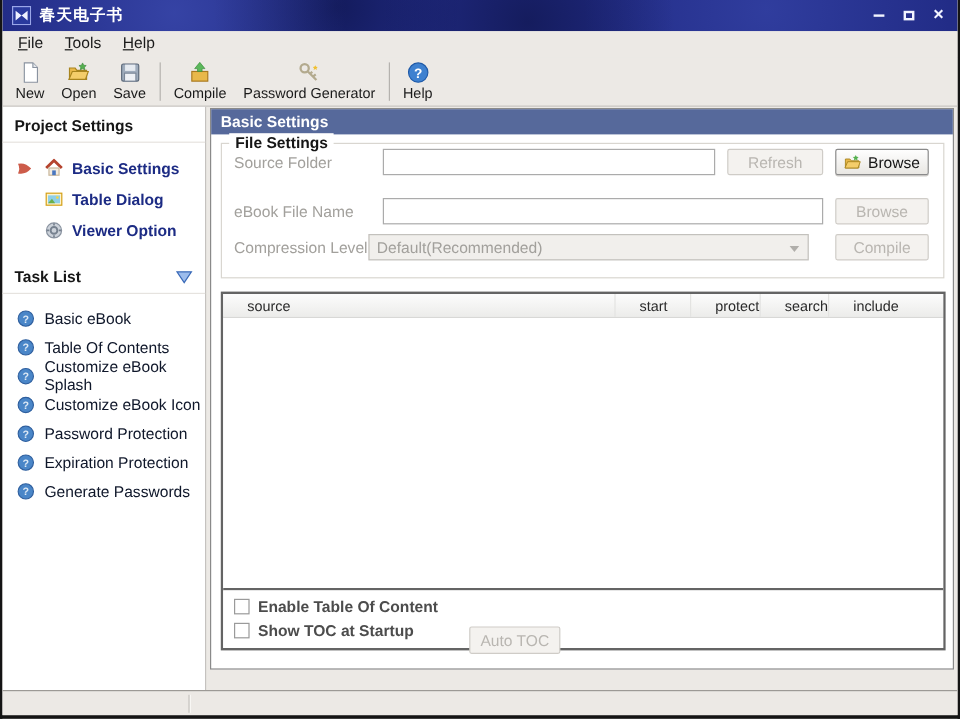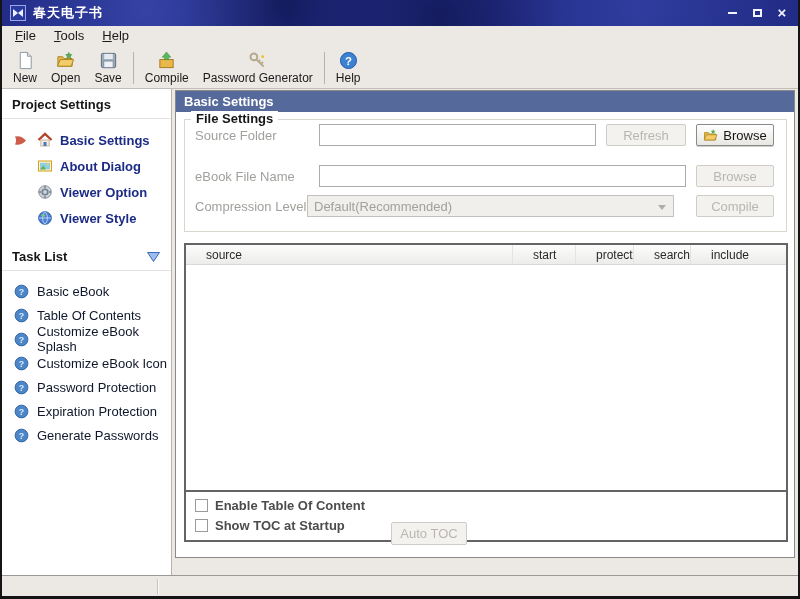--- a/index.html
+++ b/index.html
@@ -177,40 +177,32 @@
           <span class="lbl">Basic Settings</span>
         </div>
 
         <div class="proj-item">
           <svg class="pi" viewBox="0 0 16 16">
               <rect x="1.5" y="3" width="13" height="10" fill="#fdf3cd" stroke="#d4a017"></rect>
               <rect x="3" y="4.8" width="10" height="6.6" fill="#8ecfe8"></rect>
               <circle cx="10.8" cy="6.6" r="1.1" fill="#f5d442"></circle>
               <path d="M3 11.4 L6.3 7.6 L9 11.4 Z" fill="#6ab04c"></path>
             </svg>
-          <span class="lbl">About Dialog</span>
+          <span class="lbl">Table Dialog</span>
         </div>
 
         <div class="proj-item">
           <svg class="pi" viewBox="0 0 16 16">
               <circle cx="8" cy="8" r="6.3" fill="#ccd2da" stroke="#8a93a0"></circle>
               <circle cx="8" cy="8" r="2.8" fill="none" stroke="#76818f" stroke-width="1.6"></circle>
               <path d="M8 2 v2 M8 12 v2 M2 8 h2 M12 8 h2" stroke="#76818f" stroke-width="1.4"></path>
             </svg>
           <span class="lbl">Viewer Option</span>
         </div>
 
-        <div class="proj-item">
-          <svg class="pi" viewBox="0 0 16 16">
-              <circle cx="8" cy="8" r="6.3" fill="#4a7fd4" stroke="#2b5fa4"></circle>
-              <path d="M2 8 h12 M8 1.8 c3.2 2.6 3.2 9.8 0 12.4 M8 1.8 c-3.2 2.6 -3.2 9.8 0 12.4" stroke="#bcd4f0" stroke-width="1" fill="none"></path>
-              <path d="M4 5 q2 -1.5 4 0 q1 1 -1 1.5 q-2 .5 -3 -1.5 Z" fill="#7fc97f"></path>
-            </svg>
-          <span class="lbl">Viewer Style</span>
-        </div>
 
 
       </div>
 
       <div class="side-header">
         <span>Task List</span>
         <svg class="tri" viewBox="0 0 15 12">
             <path d="M1.5 1.5 h12 l-6 9 Z" fill="#9cbcec" stroke="#3a6ab8"></path>
           </svg>
       </div>

